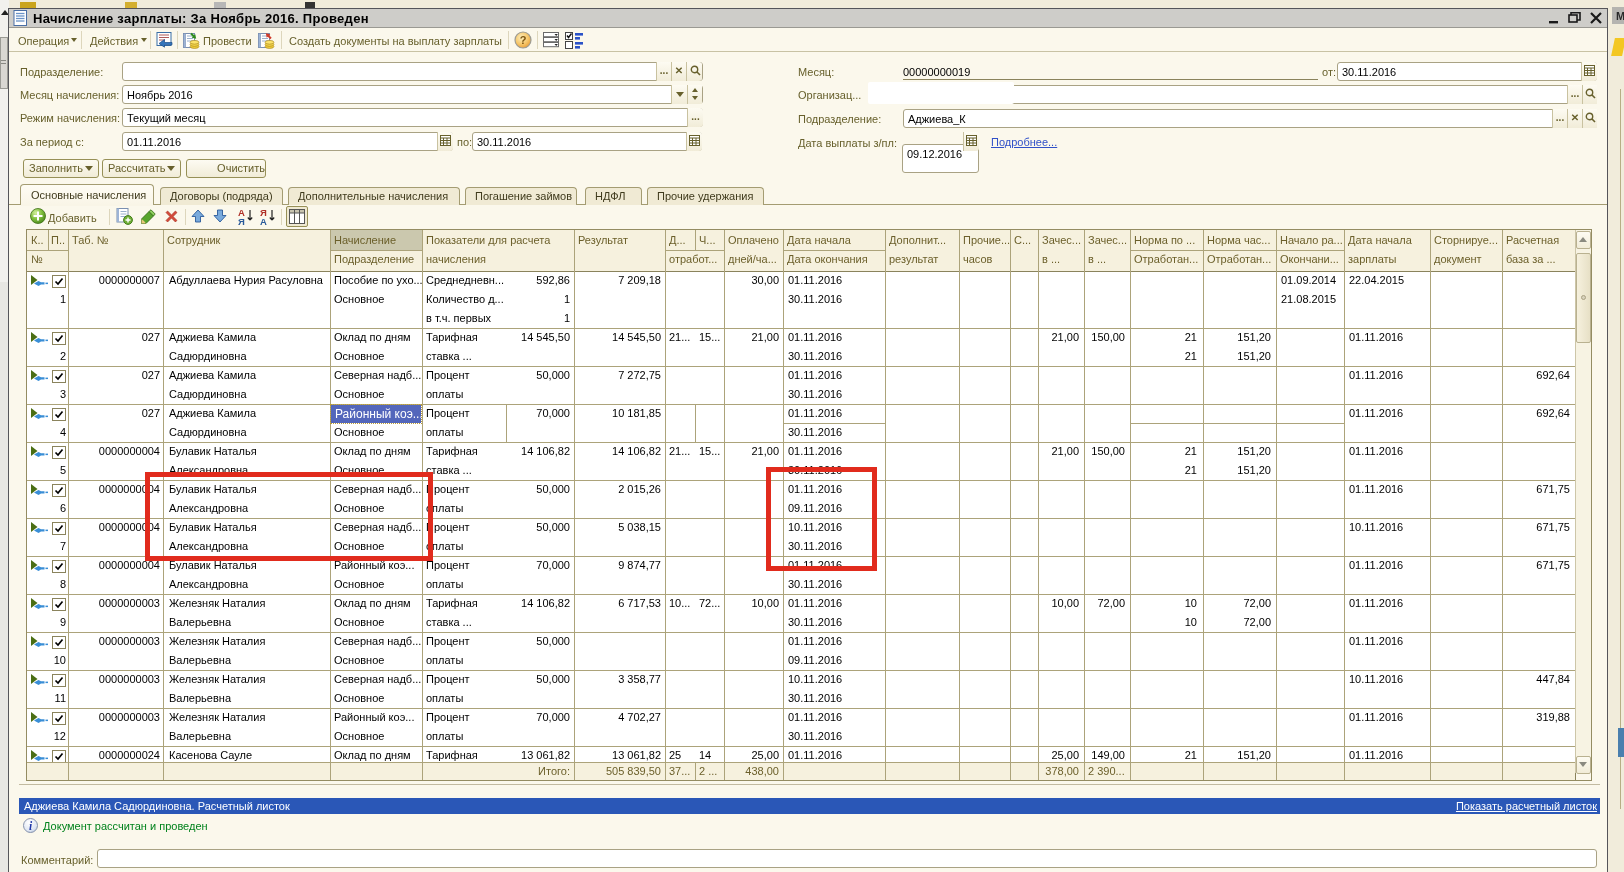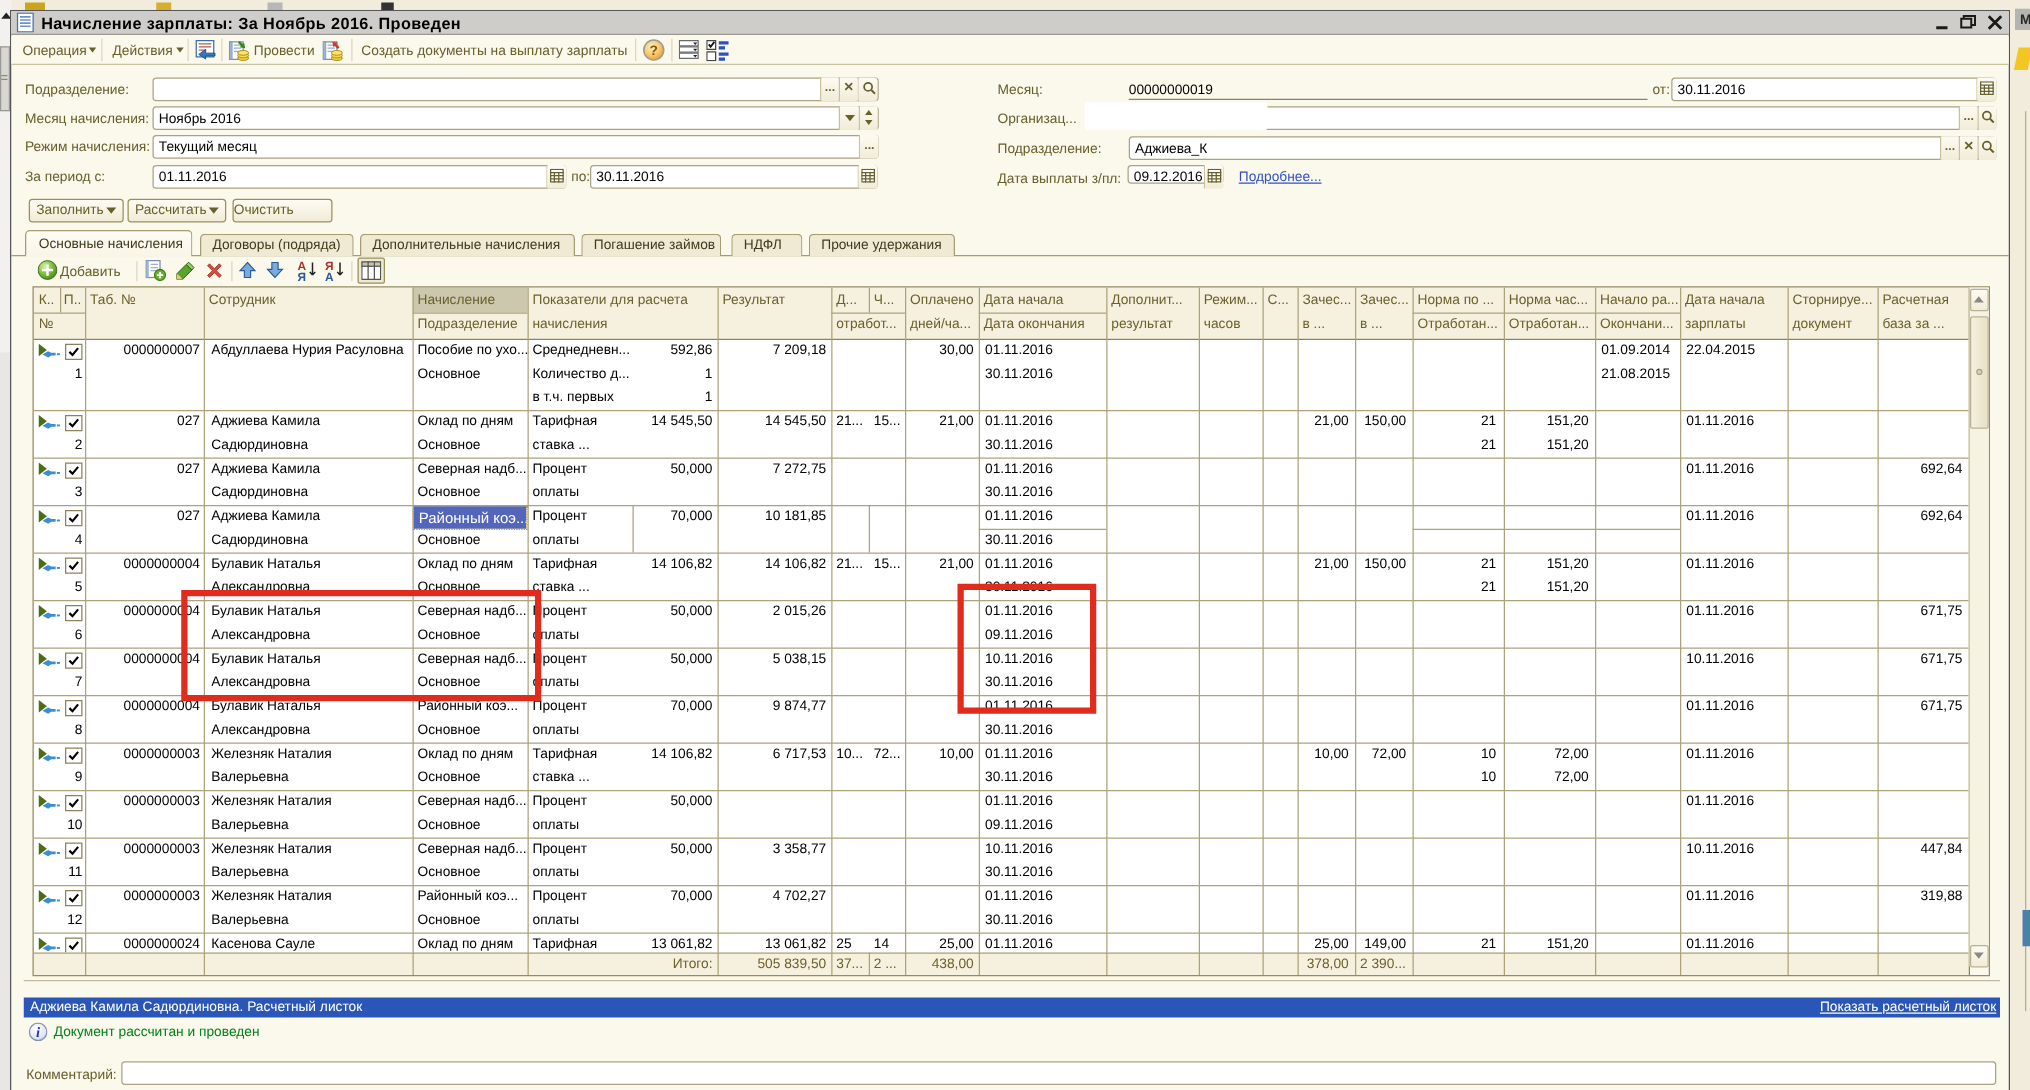--- a/index.html
+++ b/index.html
@@ -5,21 +5,21 @@
 .a{position:absolute}
 .t{position:absolute;font:11px/19px "Liberation Sans",sans-serif;color:#000;white-space:nowrap}
 .r{text-align:right}
 .h{position:absolute;font:11px/19px "Liberation Sans",sans-serif;color:#6b5f2a;white-space:nowrap}
 .lb{position:absolute;font:11px/17px "Liberation Sans",sans-serif;color:#67602c;white-space:nowrap}
 .vl{position:absolute;width:1px;background:#aca37a}
 .hl{position:absolute;height:1px;background:#aca37a}
 .inp{position:absolute;background:#fff;border:1px solid #a9a284;border-radius:3px}
 .inp .tx{position:absolute;left:4px;top:1px;font:11px/16px "Liberation Sans",sans-serif;color:#000;white-space:nowrap}
 .fbtn{position:absolute;top:0;bottom:0;background:linear-gradient(#fdfbf2,#f1ecd8);border-left:1px solid #c9c2a0;color:#67602c;font:bold 10px/17px "Liberation Sans",sans-serif;text-align:center}
-.btn{position:absolute;background:linear-gradient(#fdfbf2,#f1ecd8);border:1px solid #979057;border-radius:3px;color:#67602c;font:11px/17px "Liberation Sans",sans-serif;text-align:left}
+.btn{position:absolute;background:linear-gradient(#fdfbf2,#f1ecd8);border:1px solid #979057;border-radius:3px;color:#67602c;font:11px/17px "Liberation Sans",sans-serif;text-align:right}
 .sep{position:absolute;width:1px;background:#ddd6bc}
 .tri{position:absolute;width:0;height:0}
 .cell-sel{position:absolute;background:#5366bb;color:#fff;font:12px/18px "Liberation Sans",sans-serif;outline:1px dotted #bb9c35;padding-left:4px;white-space:nowrap}
 svg{position:absolute}
 </style></head><body>
 <div class="a" style="left:0;top:0;width:9px;height:872px;background:#f2f1ee"></div>
 <div class="tri" style="left:1px;top:10px;border-left:4px solid transparent;border-right:4px solid transparent;border-bottom:5px solid #222"></div>
 <div class="a" style="left:0;top:37px;width:8px;height:52px;background:#d9d7d2;border:1px solid #9a9a94"></div>
 <div class="a" style="left:1px;top:60px;width:5px;height:1px;background:#8a8a84"></div>
 <div class="a" style="left:1px;top:63px;width:5px;height:1px;background:#8a8a84"></div>
@@ -234,21 +234,21 @@
   </div>
 <div class="fbtn" style="left:1552px;top:109px;width:15px;height:19px;border-radius:0">...</div>
 <div class="fbtn" style="left:1567px;top:109px;width:15px;height:19px">✕</div>
 <div class="fbtn" style="left:1582px;top:109px;width:15px;height:19px">
     <svg style="left:2px;top:3px" width="11" height="11" viewBox="0 0 11 11">
       <circle cx="4.5" cy="4.5" r="3.2" fill="none" stroke="#67602c" stroke-width="1.4"></circle>
       <line x1="7" y1="7" x2="10" y2="10" stroke="#67602c" stroke-width="1.6"></line>
     </svg>
   </div>
 <div class="lb" style="left:798px;top:135px;font-size:11px">Дата выплаты з/пл:</div>
-<div class="inp" style="left:902px;top:132px;width:77px;height:15px">
+<div class="inp" style="left:902px;top:144px;width:77px;height:29px">
     <span class="tx" style="left:4px">09.12.2016</span>
   </div>
 <div class="fbtn" style="left:963px;top:132px;width:16px;height:19px;border-radius:0 3px 3px 0">
     <svg style="left:2px;top:3px" width="12" height="12" viewBox="0 0 12 12">
       <rect x="0.5" y="0.5" width="10" height="10" fill="#fff" stroke="#67602c"></rect>
       <g stroke="#67602c" stroke-width="1">
         <line x1="0" y1="3" x2="11" y2="3"></line>
         <line x1="0" y1="5.5" x2="11" y2="5.5"></line>
         <line x1="0" y1="8" x2="11" y2="8"></line>
         <line x1="3.5" y1="3" x2="3.5" y2="11"></line>
@@ -350,21 +350,21 @@
 <div class="h" style="left:578px;top:231px;line-height:18px">Результат</div>
 <div class="h" style="left:669px;top:231px;line-height:18px">Д...</div>
 <div class="h" style="left:669px;top:250px;line-height:18px">отработ...</div>
 <div class="h" style="left:699px;top:231px;line-height:18px">Ч...</div>
 <div class="h" style="left:728px;top:231px;line-height:18px">Оплачено</div>
 <div class="h" style="left:728px;top:250px;line-height:18px">дней/ча...</div>
 <div class="h" style="left:787px;top:231px;line-height:18px">Дата начала</div>
 <div class="h" style="left:787px;top:250px;line-height:18px">Дата окончания</div>
 <div class="h" style="left:889px;top:231px;line-height:18px">Дополнит...</div>
 <div class="h" style="left:889px;top:250px;line-height:18px">результат</div>
-<div class="h" style="left:963px;top:231px;line-height:18px">Режим...</div>
+<div class="h" style="left:963px;top:231px;line-height:18px">Прочие...</div>
 <div class="h" style="left:963px;top:250px;line-height:18px">часов</div>
 <div class="h" style="left:1014px;top:231px;line-height:18px">С...</div>
 <div class="h" style="left:1042px;top:231px;line-height:18px">Зачес...</div>
 <div class="h" style="left:1042px;top:250px;line-height:18px">в ...</div>
 <div class="h" style="left:1088px;top:231px;line-height:18px">Зачес...</div>
 <div class="h" style="left:1088px;top:250px;line-height:18px">в ...</div>
 <div class="h" style="left:1134px;top:231px;line-height:18px">Норма по ...</div>
 <div class="h" style="left:1134px;top:250px;line-height:18px">Отработан...</div>
 <div class="h" style="left:1207px;top:231px;line-height:18px">Норма час...</div>
 <div class="h" style="left:1207px;top:250px;line-height:18px">Отработан...</div>

